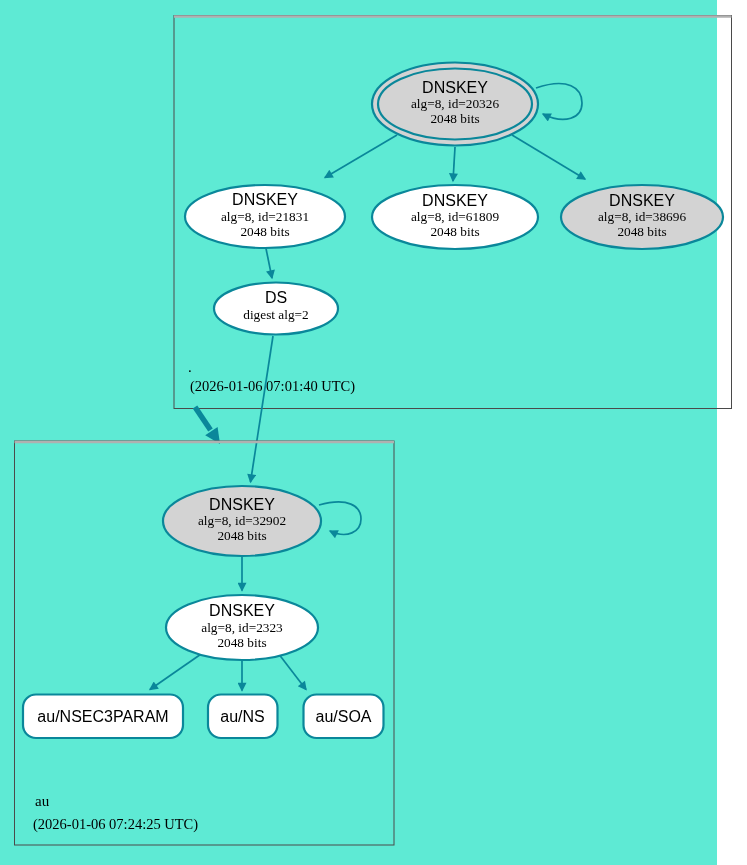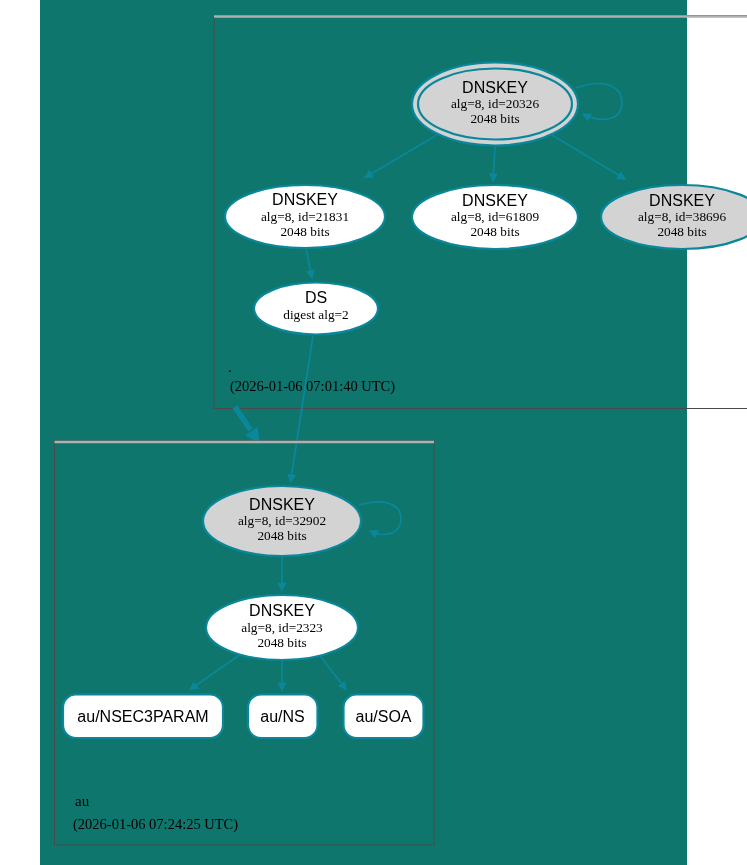--- a/index.html
+++ b/index.html
@@ -5,24 +5,23 @@
   html, body {
     margin: 0;
     padding: 0;
     background: #ffffff;
     width: 747px;
     height: 865px;
     overflow: hidden;
   }
   .stage {
     position: relative;
-    width: 647px;
+    width: 717px;
     height: 865px;
-    background: #0f766e;
-    margin-left: 40px;
+    background: #5eead4;
   }
   svg { display: block; }
   text { fill: #000000; }
   .node-title {
     font-family: "Liberation Sans", sans-serif;
     font-size: 16px;
     text-anchor: middle;
   }
   .node-detail {
     font-family: "Liberation Serif", serif;

